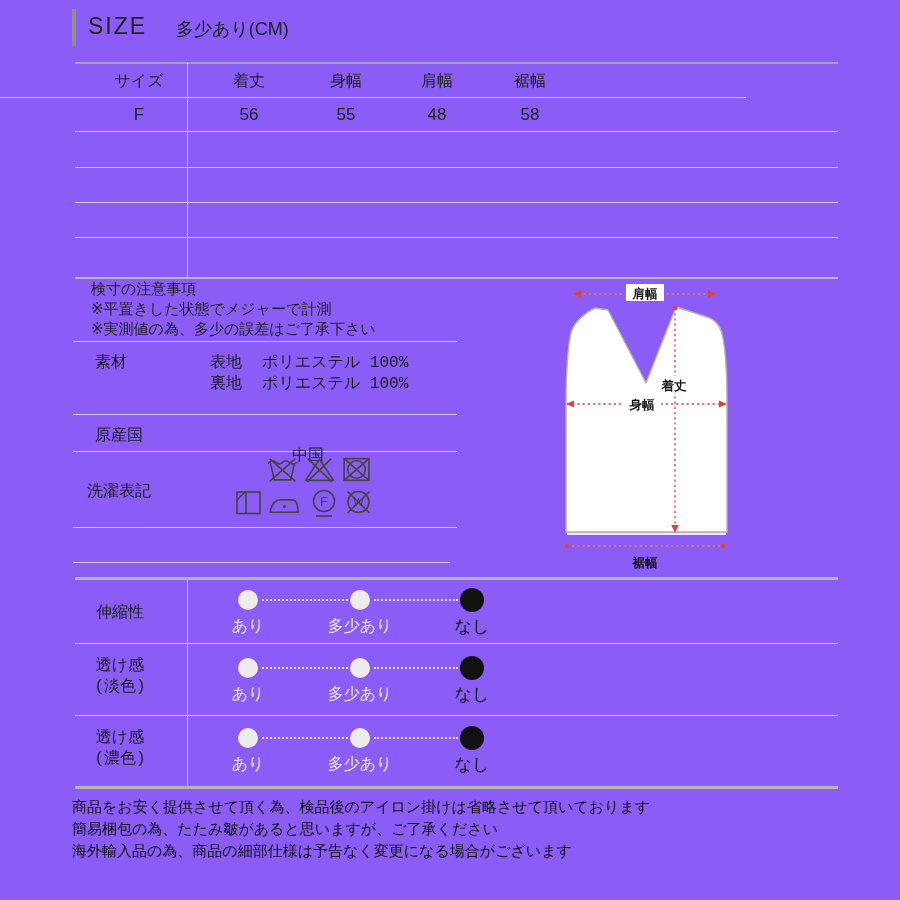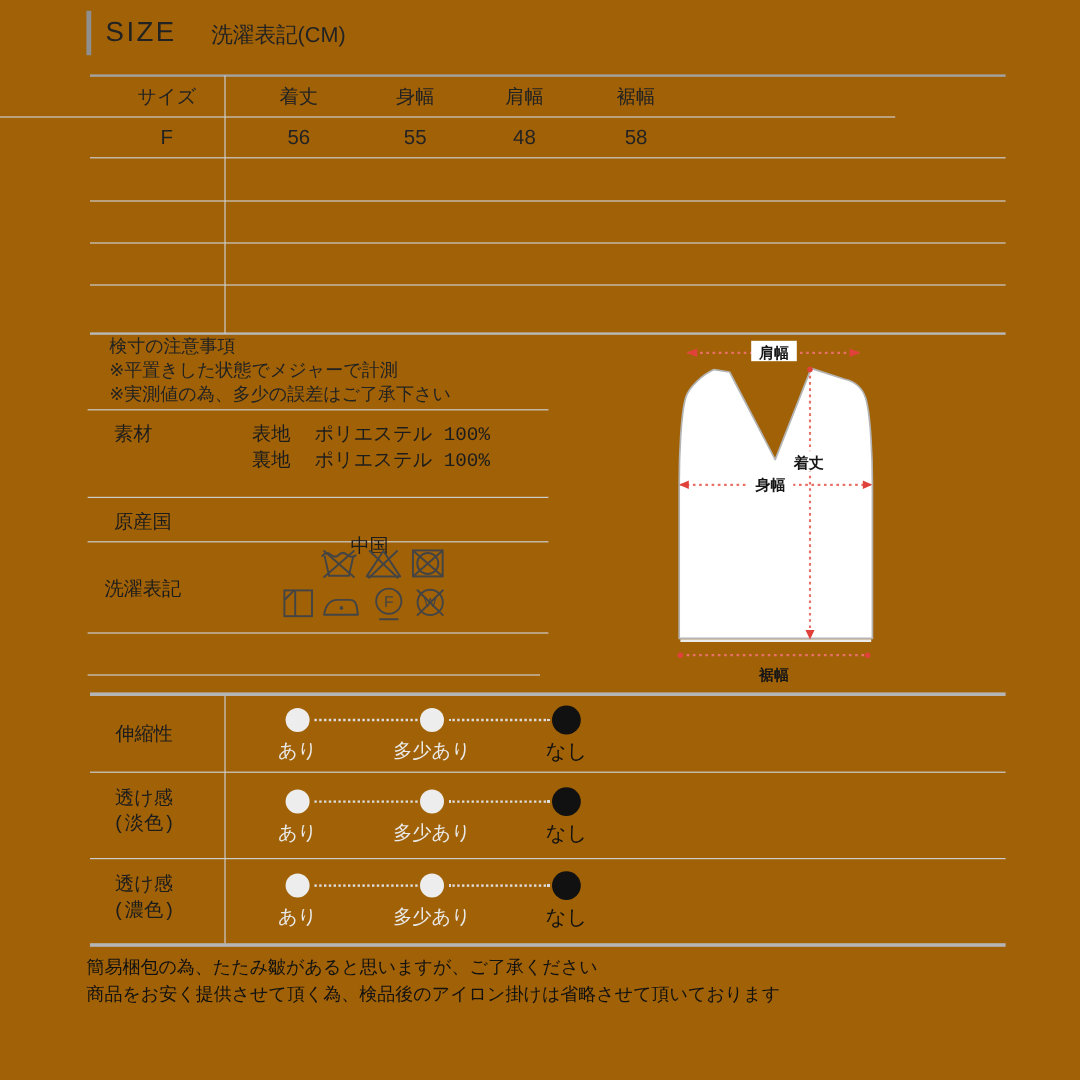--- a/index.html
+++ b/index.html
@@ -1,16 +1,16 @@
 <!DOCTYPE html>
 <html><head>
 <meta charset="utf-8">
 <style>
   html,body{margin:0;padding:0;background:#fff;}
-  #canvas{position:relative;width:900px;height:900px;background:#a16207;overflow:hidden;
+  #canvas{position:relative;width:900px;height:900px;background:#8b5cf6;overflow:hidden;
           font-family:"Liberation Sans","DejaVu Sans",sans-serif;color:#1c1c1c;}
   .abs{position:absolute;}
   .hline{position:absolute;background:#ccc;height:1px;}
   .vline{position:absolute;background:#ccc;width:1px;}
   .cell{position:absolute;text-align:center;font-size:16px;color:#222;}
   .val{font-size:17px;}
   .label{position:absolute;font-size:16px;color:#1c1c1c;font-family:Liberation Mono, monospace;}
   .note{font-size:15px;line-height:20px;color:#222;}
   .opt-label{position:absolute;text-align:center;font-size:16px;}
   .opt-gray{color:#e9e9e9;}
@@ -24,21 +24,21 @@
   .footer-line{font-size:15px;line-height:22px;color:#111;}
   .dia-label{font-weight:bold;font-size:12.5px;fill:#161616;}
 </style>
 </head>
 <body>
 
 <div id="canvas">
 
   <div class="abs" style="left:72px;top:9px;width:4px;height:37px;background:#8f8f8f;"></div>
   <div class="abs" style="left:88px;top:13px;font-size:23px;letter-spacing:2px;color:#222;">SIZE</div>
-  <div class="abs" style="left:176px;top:17px;font-size:18px;color:#222;">洗濯表記(CM)</div>
+  <div class="abs" style="left:176px;top:17px;font-size:18px;color:#222;">多少あり(CM)</div>
 
   <div class="abs" style="left:0;top:0;">
     <div class="abs" style="left:75px;top:62px;width:763px;height:2px;background:#a3a3a3;"></div>
     <div class="hline" style="left:0;top:97px;width:746px;"></div>
     <div class="hline" style="left:75px;top:131px;width:763px;"></div>
     <div class="hline" style="left:75px;top:167px;width:763px;"></div>
     <div class="hline" style="left:75px;top:202px;width:763px;"></div>
     <div class="hline" style="left:75px;top:237px;width:763px;"></div>
     <div class="abs" style="left:75px;top:277px;width:763px;height:2px;background:#b9b9b9;"></div>
     <div class="vline" style="left:187px;top:63px;height:215px;"></div>
@@ -199,17 +199,18 @@
     <div class="connector" style="left:262px;top:737px;width:86px;"></div>
     <div class="dot dot-gray" style="left:350px;top:728px;"></div>
     <div class="connector" style="left:374px;top:737px;width:84px;"></div>
     <div class="dot dot-black" style="left:460px;top:726px;"></div>
     <div class="opt-label opt-gray" style="left:208px;top:754px;width:80px;">あり</div>
     <div class="opt-label opt-gray" style="left:310px;top:754px;width:100px;">多少あり</div>
     <div class="opt-label opt-black" style="left:432px;top:753px;width:80px;">なし</div>
   </div>
 
   <div class="abs" style="left:72px;top:796px;width:800px;">
+    <div class="footer-line">商品をお安く提供させて頂く為、検品後のアイロン掛けは省略させて頂いております</div>
     <div class="footer-line">簡易梱包の為、たたみ皺があると思いますが、ご了承ください</div>
-    <div class="footer-line">商品をお安く提供させて頂く為、検品後のアイロン掛けは省略させて頂いております</div>
+    <div class="footer-line">海外輸入品の為、商品の細部仕様は予告なく変更になる場合がございます</div>
   </div>
 
 </div>
 
 </body></html>

